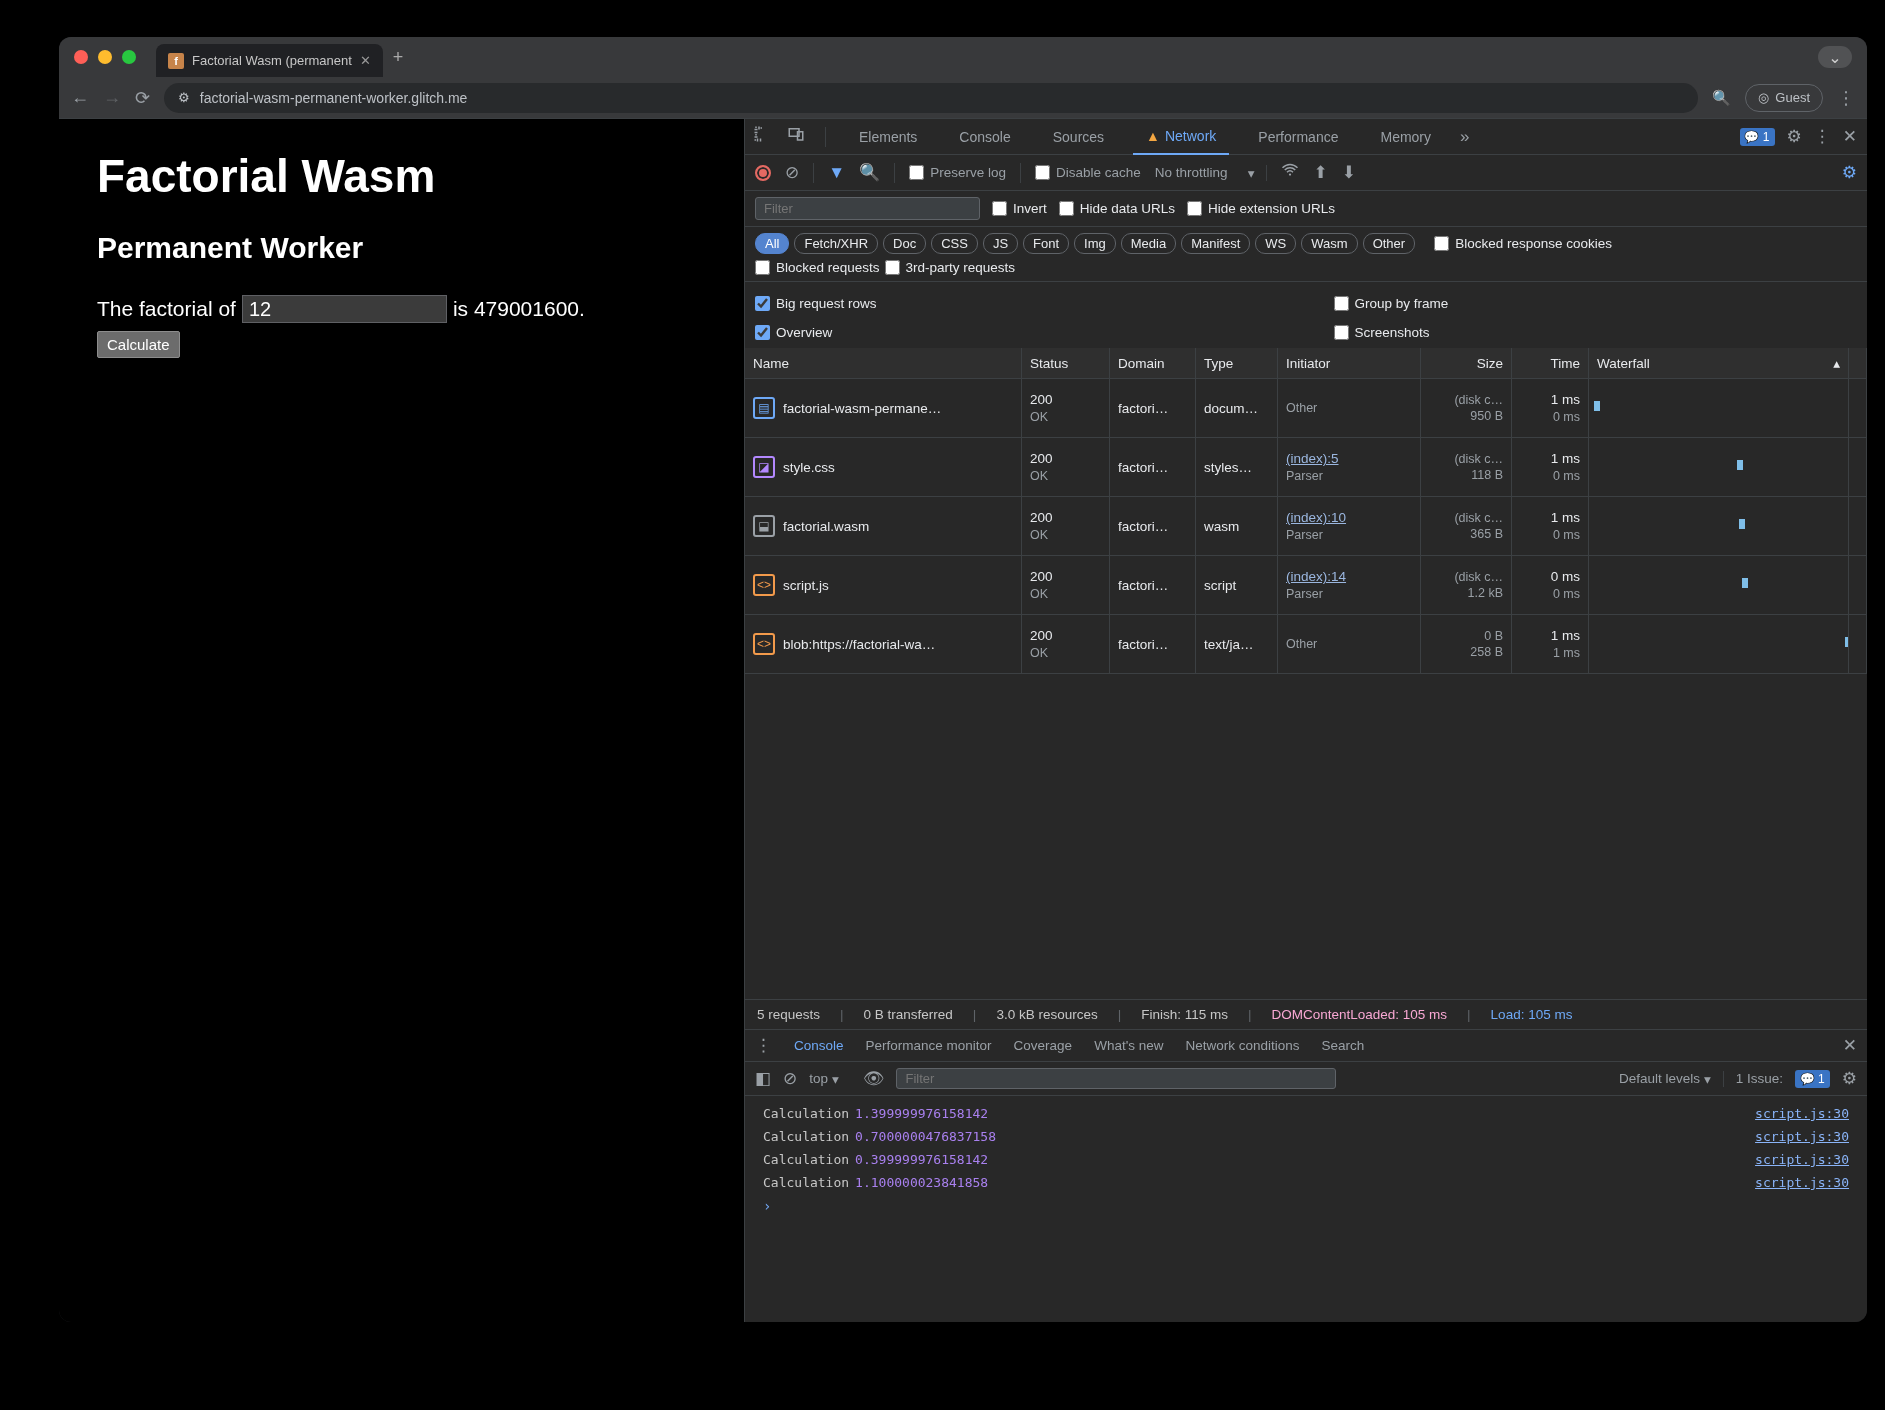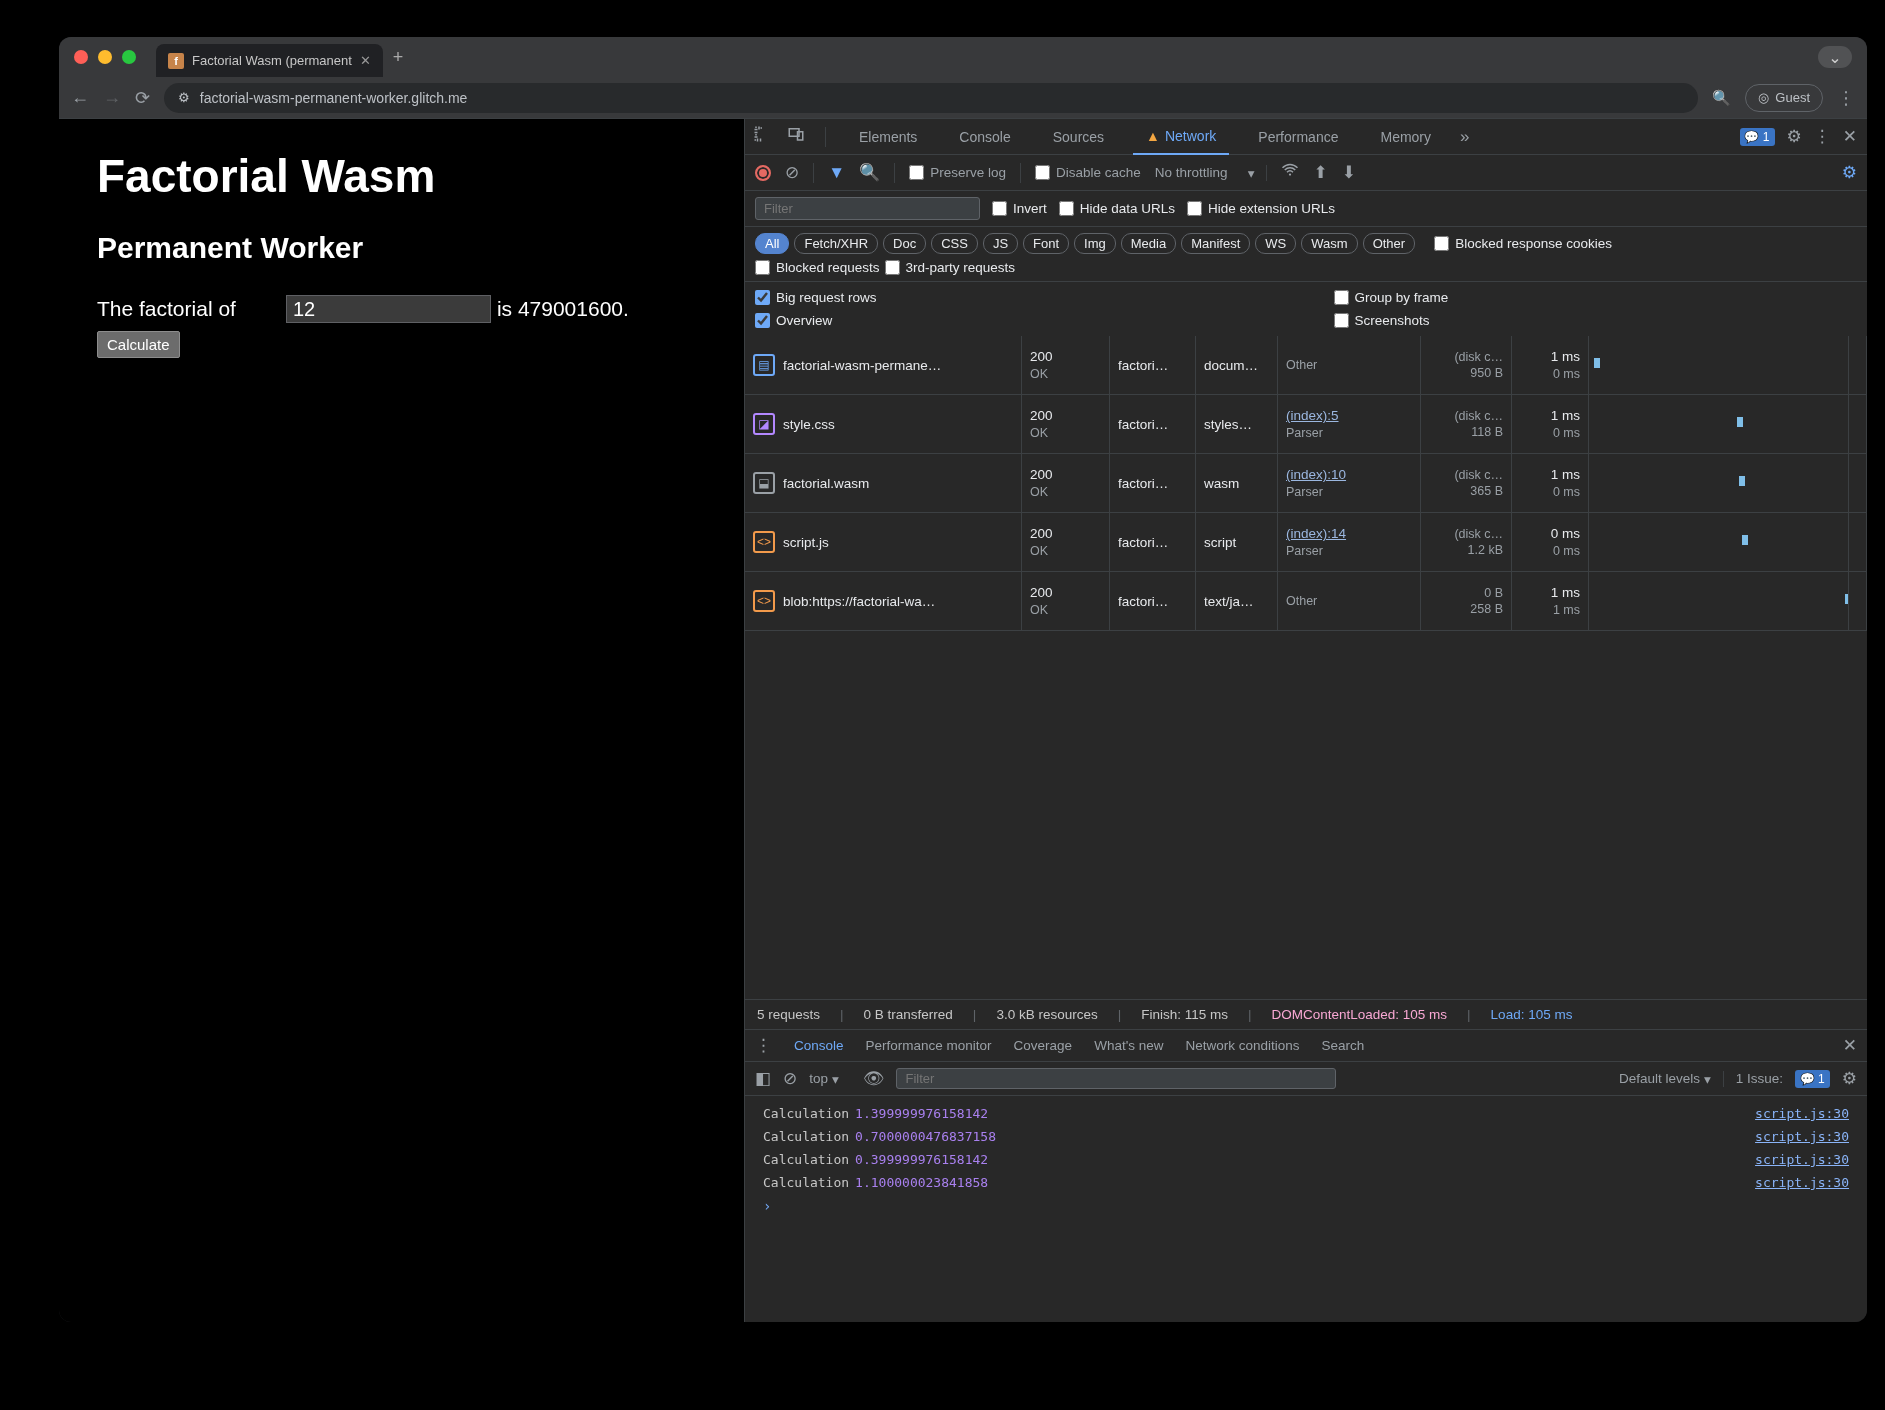--- a/index.html
+++ b/index.html
@@ -22,21 +22,21 @@
 .nav-icn { color: #9aa0a6; font-size: 18px; cursor:pointer; display:flex; }
 .url-field { flex:1; display:flex; align-items:center; gap:10px; background: #282a2c; height:30px; border-radius:15px; padding:0 14px; font-size:14px; color:#bdc1c6; }
 .guest-chip { border:1px solid #5f6368; height:28px; border-radius:14px; display:flex; align-items:center; gap:6px; padding:0 12px; font-size:13px; color:#bdc1c6; }
 
 
 .content { flex:1; display:flex; }
 .page { width: 685px; background: #000; padding: 30px 38px; }
 .page h1 { font-size: 46px; font-weight: 800; color:#fff; margin-bottom: 28px; }
 .page h2 { font-size: 30px; font-weight: 800; color:#fff; margin-bottom: 30px; }
 .sentence { font-size: 21px; color:#fff; display:flex; align-items:center; gap:6px; flex-wrap:wrap; }
-.num-input { background:#3b3b3b; border:1px solid #5f6064; color:#fff; padding:8px 6px; font-size:20px; width:205px; height:28px;margin-left:44px; }
+.num-input { background:#3b3b3b; border:1px solid #5f6064; color:#fff; padding:8px 6px; font-size:20px; width:205px; height:28px; }
 .btn { margin-top:8px; background:#6c6c6c; border:1px solid #8d8d8d; color:#fff; padding:4px 9px; font-size:15px; border-radius:2px; cursor:pointer; }
 
 .devtools { flex:1; background:#282828; border-left:1px solid #3c4043; display:flex; flex-direction:column; font-size:13.5px; }
 
 
 .dt-tabs { height:36px; display:flex; align-items:center; border-bottom:1px solid #3c4043; padding-left:8px; gap:16px; }
 .dt-tab { padding:0 13px; height:36px; display:flex; align-items:center; gap:5px; color:#9aa0a6; cursor:pointer; font-size:14px; }
 .dt-tab.active { color:#6ea9f7; border-bottom:2px solid #6ea9f7; }
 .warn-tri { color:#f4a742; }
 .dt-tabs-right { margin-left:auto; display:flex; align-items:center; gap:12px; padding-right:10px; }
@@ -50,21 +50,21 @@
 .chk input { width:15px; height:15px; accent-color:#6ea9f7; cursor:pointer; }
 .sel { display:flex; align-items:center; gap:4px; cursor:pointer; border-right:1px solid #3c4043; padding-right:12px;}
 .gear-blue { color:#6ea9f7; }
 
 
 .dt-fb { padding:6px 10px; border-bottom:1px solid #3c4043; display:flex; align-items:center; gap:12px; flex-wrap:wrap; }
 .filter-input { background:#3c4043; border:1px solid #5f6368; color:#9aa0a6; padding:3px 8px; border-radius:3px; width:225px; font-size:13px; }
 .pill-row { display:flex; gap:5px; align-items:center; flex-wrap:wrap; padding:6px 10px; }
 .pill { border:1px solid #5f6368; padding:2px 9px; border-radius:10px; font-size:13px; cursor:pointer; color:#e8eaed;}
 .pill.active { background:#5484cf; border-color:#5484cf; color:#fff;}
-.opt-row { display:flex; padding:8px 10px; gap:55px; }
+.opt-row { display:flex; padding:14px 10px; gap:55px; }
 .opt-cell { flex:1; display:flex; align-items:center; gap:6px; }
 
 
 .timeline { height:115px; border-top:1px solid #3c4043; border-bottom:1px solid #3c4043; position:relative; background:#282828; }
 .tl-labels { position:absolute; top:4px; left:0; right:0; display:flex; justify-content:space-between; padding:0 10px 0 100px; font-size:12px; color:#9aa0a6;}
 .tl-line { position:absolute; top:22px; bottom:8px; width:1px; }
 .tl-line.green { background:#1aa260; }
 .tl-line.red { background:#e46962; }
 .tl-line.blue { background:#6ea9f7; }
 
@@ -271,20 +271,34 @@
           </div>
         <div class="opt-cell">
             <label class="chk">
               <input type="checkbox" style="">
               <span>Screenshots</span>
             </label>
           </div>
       </div>
 
 
+      <div class="grid">
+        <div class="ghead">Name</div>
+        <div class="ghead">Status</div>
+        <div class="ghead">Domain</div>
+        <div class="ghead">Type</div>
+        <div class="ghead">Initiator</div>
+        <div class="ghead ralign">Size</div>
+        <div class="ghead ralign">Time</div>
+        <div class="ghead">
+            <span>Waterfall</span>
+            <span style="margin-left:auto">▴</span>
+          </div>
+        <div class="ghead"></div>
+      </div>
       <div id="rows-container">
           <div class="grid">
             <div class="grow">
               <span class="file-icn i-doc">▤</span>
               <span>factorial-wasm-permane…</span>
             </div>
             <div class="grow">
               <div class="stack">
                 <span>200</span>
                 <span class="sub">OK</span>

